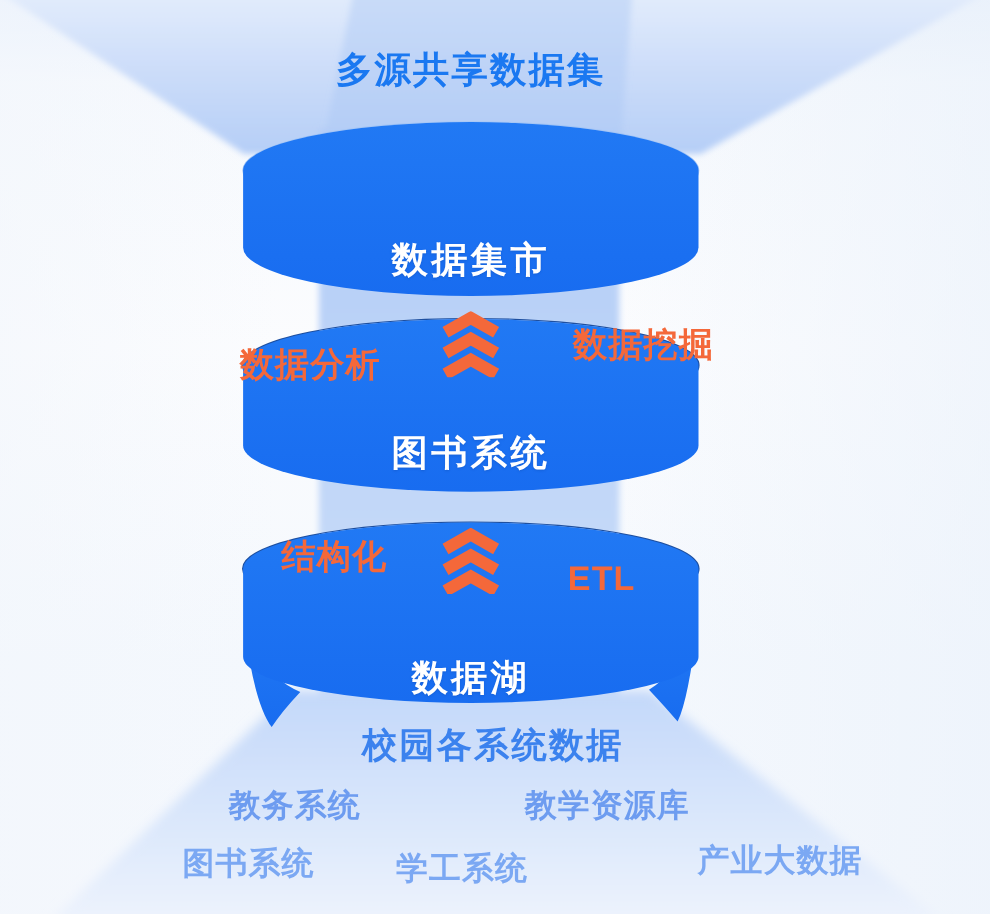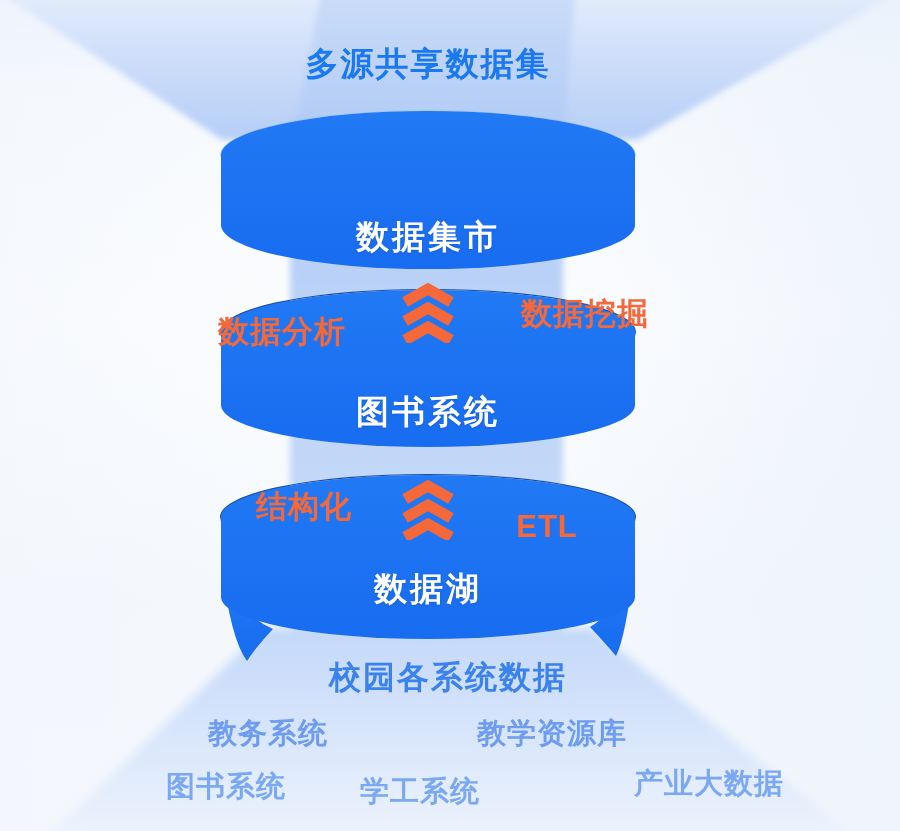--- a/index.html
+++ b/index.html
@@ -110,21 +110,21 @@
   <div class="lbl process-label" style="left:304px;top:506px;">结构化</div>
   <div class="lbl process-label" style="left:547px;top:526px;">ETL</div>
   <div class="chevrons" style="left:400px;top:480px;">
     <svg width="56" height="60" viewBox="0 0 56 60">
       <path d="M5 19 L28 6 L51 19" stroke="#f4683a" stroke-width="11" fill="none"></path>
       <path d="M5 38 L28 25 L51 38" stroke="#f4683a" stroke-width="11" fill="none"></path>
       <path d="M5 57 L28 44 L51 57" stroke="#f4683a" stroke-width="11" fill="none"></path>
     </svg>
   </div>
 
-  <div class="lbl layer-label" style="left:428px;top:588px;">数据湖</div>
+  <div class="lbl layer-label" style="left:428px;top:616px;">数据湖</div>
 
   <div class="lbl source-title" style="left:428px;top:677px;margin-left:20px;">校园各系统数据</div>
 
   <div class="lbl source-item" style="left:268px;top:733px;">教务系统</div>
   <div class="lbl source-item" style="left:552px;top:733px;">教学资源库</div>
 
   <div class="lbl source-item light" style="left:190px;top:786px;margin-left:36px;">图书系统</div>
   <div class="lbl source-item light" style="left:420px;top:791px;">学工系统</div>
   <div class="lbl source-item light" style="left:709px;top:783px;">产业大数据</div>
 

